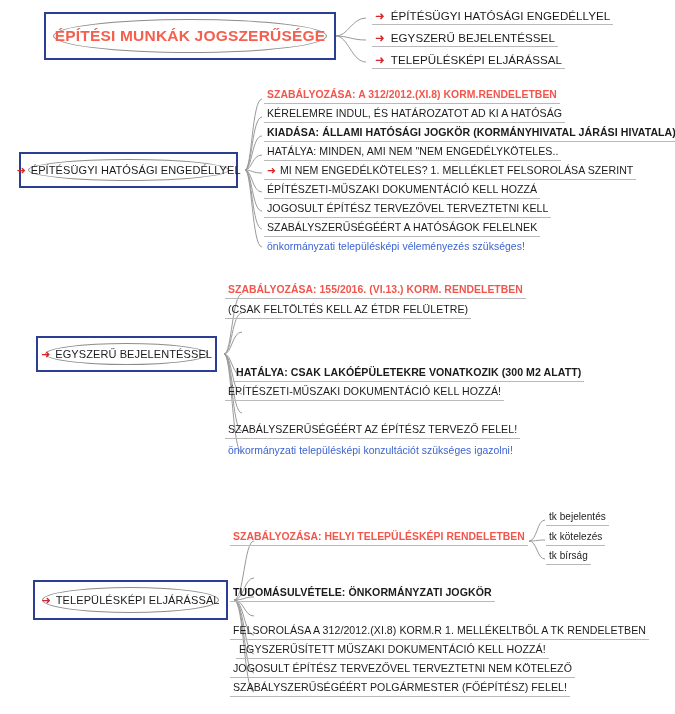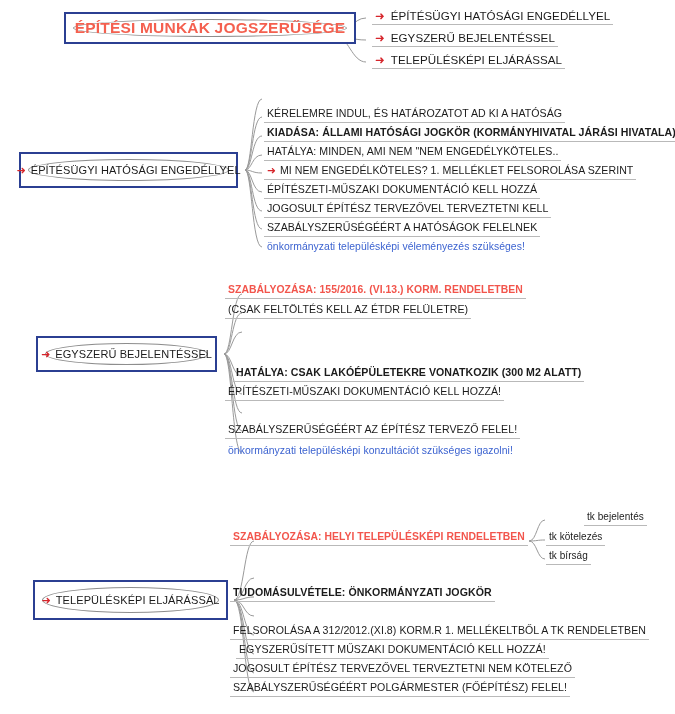--- a/index.html
+++ b/index.html
@@ -20,21 +20,21 @@
     position:absolute;left:7px;top:5px;right:7px;bottom:5px;
     border:1px solid #8d8d8d;border-radius:50%;
   }
   .nodebox .lbl{
     position:absolute;left:0;top:0;right:0;bottom:0;
     display:flex;align-items:center;justify-content:center;
     white-space:nowrap;letter-spacing:.1px;
   }
 
   
-  #root-node{left:44px;top:12px;width:292px;height:32px;margin-left:20px;}
+  #root-node{left:44px;top:12px;width:292px;height:48px;}
   #root-node .lbl{color:#f4604f;font-size:15.5px;font-weight:bold;letter-spacing:.2px;}
 
   
   .branch-node .lbl{color:#1b1b1b;font-size:11px;font-weight:normal;}
   .branch-node .arrow{color:#d6252b;font-size:11px;margin-right:5px;line-height:1;}
   #branch-node-1{left:19px;top:152px;width:219px;height:36px;}
   #branch-node-2{left:36px;top:336px;width:181px;height:36px;}
   #branch-node-3{left:33px;top:580px;width:195px;height:40px;}
 
   
@@ -118,20 +118,21 @@
   </div>
 
   <div class="nodebox branch-node" id="branch-node-1">
     <div class="ell"></div>
     <div class="lbl">
       <span class="arrow">➜</span>
         <span>ÉPÍTÉSÜGYI HATÓSÁGI  ENGEDÉLLYEL</span>
     </div>
   </div>
 
+  <div class="leaf red" style="left:264px;top:88px;">SZABÁLYOZÁSA: A 312/2012.(XI.8) KORM.RENDELETBEN</div>
   <div class="leaf" style="left:264px;top:107px;">KÉRELEMRE INDUL, ÉS HATÁROZATOT AD KI A HATÓSÁG</div>
   <div class="leaf bold" style="left:264px;top:126px;">KIADÁSA: ÁLLAMI HATÓSÁGI JOGKÖR (KORMÁNYHIVATAL JÁRÁSI HIVATALA)</div>
   <div class="leaf" style="left:264px;top:145px;">HATÁLYA: MINDEN, AMI NEM "NEM ENGEDÉLYKÖTELES..</div>
   <div class="leaf" style="left:264px;top:164px;">
     <span class="arrow">➜</span><span>MI NEM ENGEDÉLKÖTELES?  1. MELLÉKLET FELSOROLÁSA SZERINT</span>
   </div>
   <div class="leaf" style="left:264px;top:183px;">ÉPÍTÉSZETI-MŰSZAKI DOKUMENTÁCIÓ KELL HOZZÁ</div>
   <div class="leaf" style="left:264px;top:202px;">JOGOSULT ÉPÍTÉSZ TERVEZŐVEL TERVEZTETNI KELL</div>
   <div class="leaf" style="left:264px;top:221px;">SZABÁLYSZERŰSÉGÉÉRT A HATÓSÁGOK FELELNEK</div>
   <div class="leaf blue nounder" style="left:264px;top:240px;">önkormányzati  településképi véleményezés szükséges!</div>
@@ -154,21 +155,21 @@
   <div class="nodebox branch-node" id="branch-node-3">
     <div class="ell"></div>
     <div class="lbl">
       <span class="arrow">➜</span>
         <span>TELEPÜLÉSKÉPI ELJÁRÁSSAL</span>
     </div>
   </div>
 
   <div class="leaf red" style="left:230px;top:530px;">SZABÁLYOZÁSA: HELYI TELEPÜLÉSKÉPI RENDELETBEN</div>
 
-  <div class="leaf tk" style="left:546px;top:510px;margin-left:38px;">tk bejelentés</div>
+  <div class="leaf tk" style="left:546px;top:510px;">tk bejelentés</div>
   <div class="leaf tk" style="left:546px;top:530px;">tk kötelezés</div>
   <div class="leaf tk" style="left:546px;top:549px;">tk bírság</div>
 
   <div class="leaf bold" style="left:230px;top:586px;">TUDOMÁSULVÉTELE: ÖNKORMÁNYZATI JOGKÖR</div>
   <div class="leaf" style="left:230px;top:624px;">FELSOROLÁSA A 312/2012.(XI.8) KORM.R 1. MELLÉKELTBŐL A TK RENDELETBEN</div>
   <div class="leaf" style="left:236px;top:643px;">EGYSZERŰSÍTETT MŰSZAKI DOKUMENTÁCIÓ KELL HOZZÁ!</div>
   <div class="leaf" style="left:230px;top:662px;">JOGOSULT ÉPÍTÉSZ TERVEZŐVEL TERVEZTETNI NEM KÖTELEZŐ</div>
   <div class="leaf" style="left:230px;top:681px;">SZABÁLYSZERŰSÉGÉÉRT POLGÁRMESTER (FŐÉPÍTÉSZ) FELEL!</div>
 
 </div>

